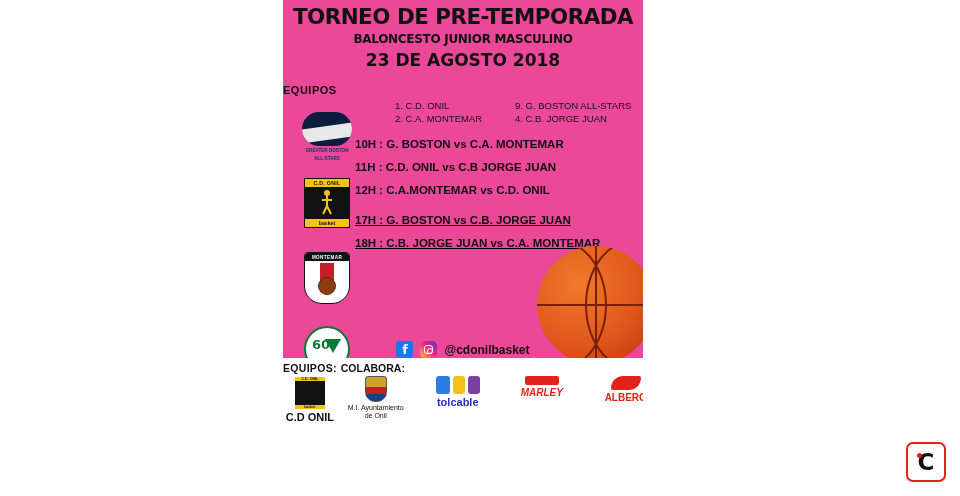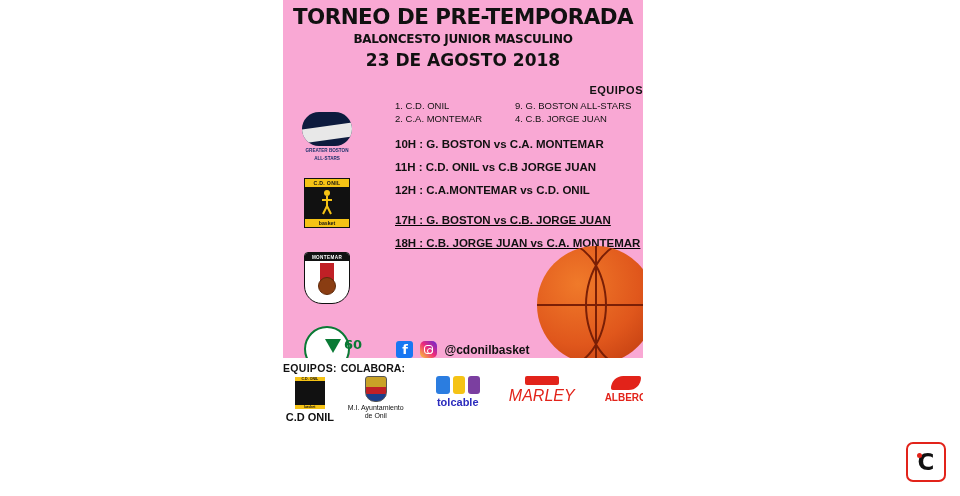--- a/index.html
+++ b/index.html
@@ -10,21 +10,21 @@
     font-family: "Liberation Sans", sans-serif;
     overflow: hidden;
     position: relative;
   }
   .page { position:relative; width:960px; height:496px; background:#fff; }
 
   
   .poster {
     position:absolute;
     left:283px; top:0px; width:360px; height:436px;
-    background:#f9a8d4;
+    background:#ec4899;
     overflow:hidden;
   }
   .poster-inner { position:relative; width:100%; height:100%; }
 
   
   .headline { text-align:center; padding-top:6px; }
   .h1 {
     font-family:"DejaVu Sans", sans-serif;
     font-weight:bold;
     font-size:21px;
@@ -45,42 +45,42 @@
     font-family:"DejaVu Sans", sans-serif;
     font-weight:bold;
     font-size:17px;
     color:#111;
     letter-spacing:0px;
     margin-top:4px;
   }
 
   
   .equipos-title {
-    text-align:right;
+    text-align:left;
     font-weight:bold;
     font-size:11px;
     color:#111;
     margin-top:14px;
     letter-spacing:0.5px;
   }
   .equipos-grid {
     margin: 4px 0 0 0;
     padding-left: 112px;
     display:grid;
     grid-template-columns: 120px 1fr;
     row-gap:2px;
     font-size:9.5px;
     color:#111;
   }
   .equipos-grid span { white-space:nowrap; }
 
   
   .matches {
     margin-top:14px;
-    padding-left:112px;
+    padding-left:72px;
   }
   .match {
     font-size:11.5px;
     font-weight:bold;
     color:#111;
     margin-bottom:11px;
     white-space:nowrap;
   }
   .matches.second { margin-top:18px;text-decoration:underline; }
 
@@ -108,21 +108,21 @@
 
   .logo-mont { top:252px; height:56px; }
   .mont-shield{width:46px;height:52px;margin:0 auto;background:#fff;border:1.5px solid #111;border-radius:4px 4px 18px 18px;position:relative;overflow:hidden;}
   .mont-head{background:#111;color:#fff;font-size:4.6px;font-weight:bold;text-align:center;padding:1.5px 0;letter-spacing:0.4px;}
   .mont-stripes{position:absolute;top:10px;left:0;right:0;height:20px;background:
      linear-gradient(90deg,#fff 0 33%, #c02026 33% 66%, #fff 66% 100%);}
   .mont-ball{position:absolute;left:50%;top:24px;transform:translateX(-50%);width:18px;height:18px;border-radius:50%;background:#8a3d12;border:1px solid #5e2a0c;}
 
   .logo-jj { top:326px; height:52px; }
   .jj-circle{width:46px;height:46px;border-radius:50%;border:2px solid #0a7a35;background:#fff;margin:0 auto;position:relative;}
-  .jj-60{position:absolute;left:6px;top:9px;font-size:13px;font-weight:bold;color:#0a7a35;font-family:"DejaVu Sans",sans-serif;margin-left:32px;}
+  .jj-60{position:absolute;left:6px;top:9px;font-size:13px;font-weight:bold;color:#0a7a35;font-family:"DejaVu Sans",sans-serif;}
   .jj-tri{position:absolute;right:7px;top:11px;width:0;height:0;border-left:8px solid transparent;border-right:8px solid transparent;border-top:14px solid #0a7a35;}
   .jj-text{position:absolute;bottom:3px;left:0;right:0;text-align:center;font-size:4px;font-weight:bold;color:#0a7a35;}
 
   
   .ball{
     position:absolute;right:-12px;bottom:72px;width:118px;height:118px;border-radius:50%;
     background: radial-gradient(circle at 35% 32%, #f07a2a 0%, #e0571c 55%, #b8350d 100%);
     overflow:hidden;
   }
   .ball:before{content:"";position:absolute;left:50%;top:0;width:2px;height:100%;background:#7a1f06;transform:translateX(-50%);}
@@ -156,21 +156,21 @@
   .colabora{flex:1;padding-left:4px;}
   .col-title{font-size:10.5px;font-weight:bold;color:#111;margin-bottom:2px;}
   .col-row{display:flex;align-items:flex-start;gap:10px;}
   .ayto{width:70px;text-align:center;}
   .ayto-shield{width:22px;height:26px;margin:0 auto;background:linear-gradient(180deg,#c9a227 0 40%,#c02026 40% 70%,#1b3f8b 70% 100%);border:1px solid #555;border-radius:3px 3px 10px 10px;}
   .ayto-txt{font-size:7px;color:#111;line-height:1.15;margin-top:2px;}
 
   .sp{display:flex;flex-direction:column;align-items:center;gap:2px;width:74px;}
   .sp-word{font-size:11px;font-weight:bold;}
   .tol{color:#2b2bbd;}
-  .marley{color:#e2231a;font-size:16px;font-weight:normal;font-style:italic;}
+  .marley{color:#e2231a;font-size:10px;font-weight:bold;font-style:italic;}
   .albero{color:#e2231a;font-size:10px;font-weight:bold;}
   .bar-red{width:34px;height:9px;background:#e2231a;border-radius:2px;}
   .bar-blue{width:14px;height:18px;background:#2b7de0;border-radius:3px;}
   .bar-yellow{width:12px;height:18px;background:#f5c315;border-radius:3px;}
   .bar-purple{width:12px;height:18px;background:#7b3fa0;border-radius:3px;}
   .chips{display:flex;gap:3px;align-items:flex-end;}
   .swoosh{width:30px;height:14px;background:#e2231a;border-radius:14px 2px 14px 2px;}
 
   
   .watermark{

